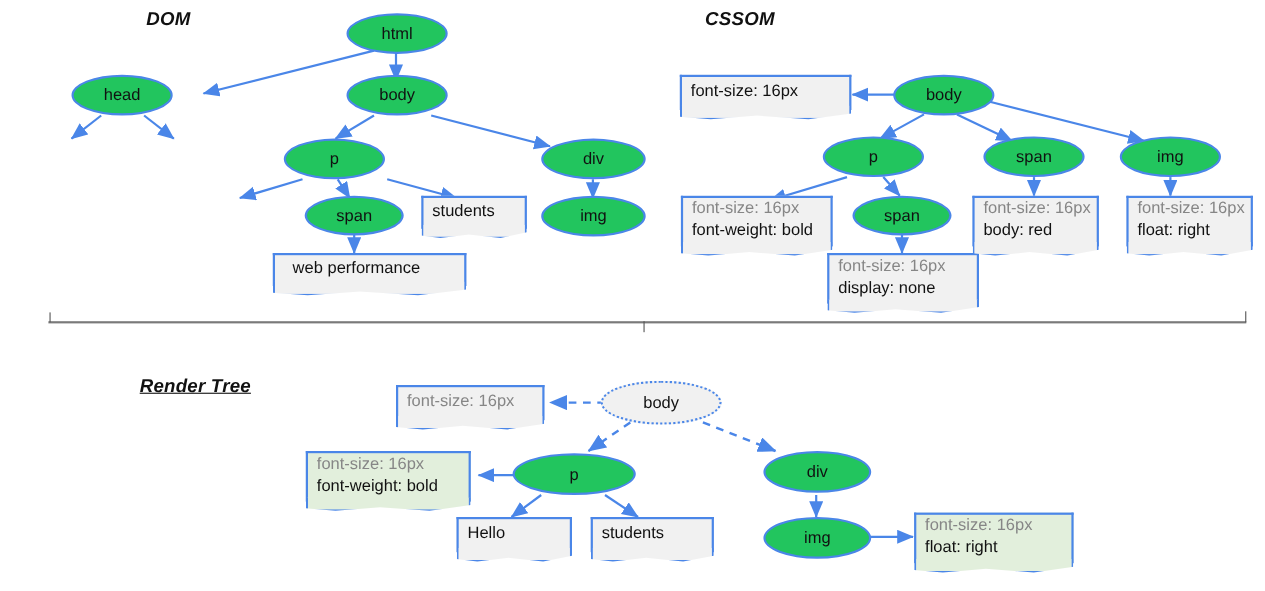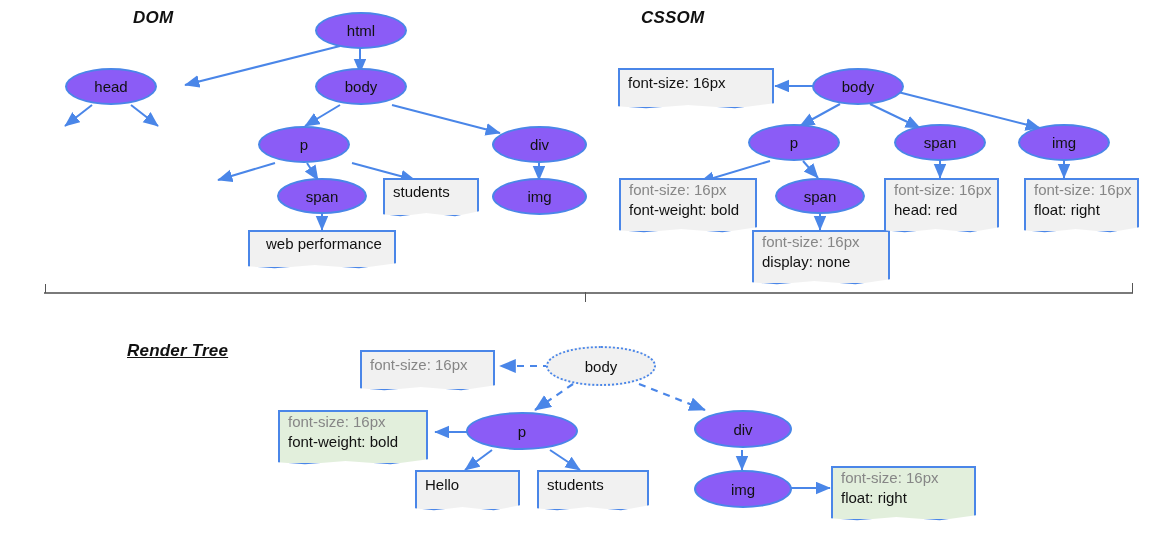--- a/index.html
+++ b/index.html
@@ -17,21 +17,21 @@
     font-weight:bold;font-style:italic;
     font-size:17px;color:#111111;
     letter-spacing:.2px;white-space:nowrap;text-align:right;
   }
 
   
   .node{
     position:absolute;
     display:flex;align-items:center;justify-content:center;
     border-radius:50%;
-    background:#8b5cf6;
+    background:#22c55e;
     border:2px solid #4a86e8;
     font-size:15px;color:#111111;
     box-sizing:border-box;white-space:nowrap;
   }
   .node.ghost{
     background:#f1f1f1;
     border:2px dotted #4a86e8;
   }
 
   
@@ -129,21 +129,21 @@
 
   <div class="node" style="left:258px;top:126px;width:92px;height:37px;">p</div>
   <div class="node" style="left:492px;top:126px;width:95px;height:37px;">div</div>
 
   <div class="node" style="left:277px;top:178px;width:90px;height:36px;">span</div>
   <div class="note" style="left:383px;top:178px;width:96px;height:30px;">
     <span class="own">students</span>
   </div>
   <div class="node" style="left:492px;top:178px;width:95px;height:37px;">img</div>
 
-  <div class="note" style="left:248px;top:230px;width:148px;height:30px;padding-left:16px;">
+  <div class="note" style="left:248px;top:230px;width:176px;height:30px;padding-left:16px;">
     <span class="own">web performance</span>
   </div>
 
   <div class="section-title" style="left:641px;top:8px;">CSSOM</div>
 
   <div class="note" style="left:618px;top:68px;width:156px;height:32px;">
     <span class="own">font-size: 16px</span>
   </div>
 
   <div class="node" style="left:812px;top:68px;width:92px;height:37px;">body</div>
@@ -159,21 +159,21 @@
 
   <div class="node" style="left:775px;top:178px;width:90px;height:36px;">span</div>
 
   <div class="note" style="left:752px;top:230px;width:138px;height:46px;">
     <span class="inherit">font-size: 16px</span>
     <span class="own">display: none</span>
   </div>
 
   <div class="note" style="left:884px;top:178px;width:115px;height:46px;">
     <span class="inherit">font-size: 16px</span>
-    <span class="own">head: red</span>
+    <span class="own">body: red</span>
   </div>
 
   <div class="note" style="left:1024px;top:178px;width:115px;height:46px;">
     <span class="inherit">font-size: 16px</span>
     <span class="own">float: right</span>
   </div>
 
   <div class="divider" style="left:44px;top:292px;width:1089px;height:2px;"></div>
   <div class="tick" style="left:45px;top:284px;height:9px;"></div>
   <div class="tick" style="left:585px;top:292px;height:10px;"></div>

